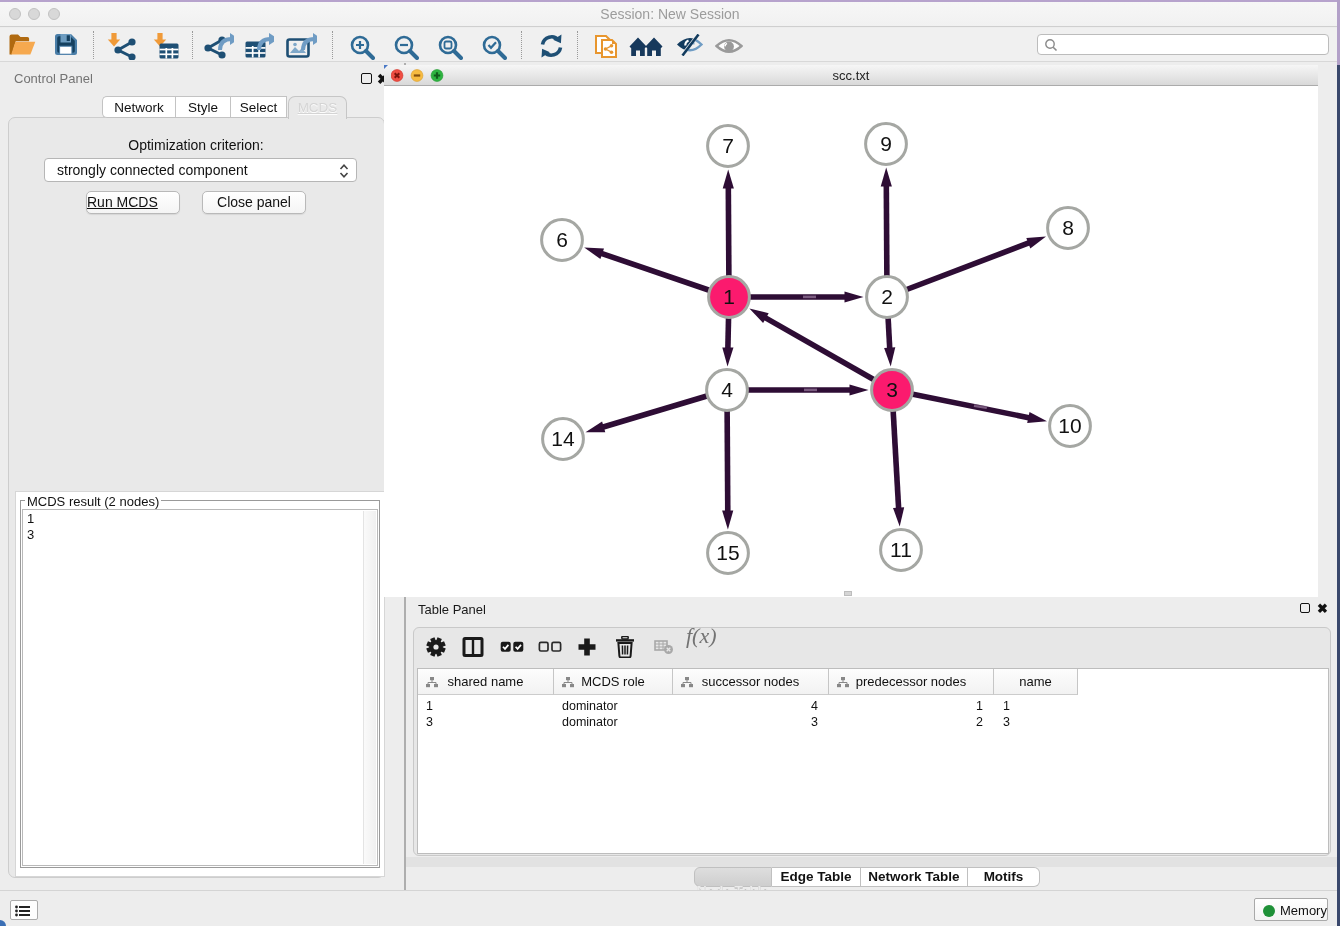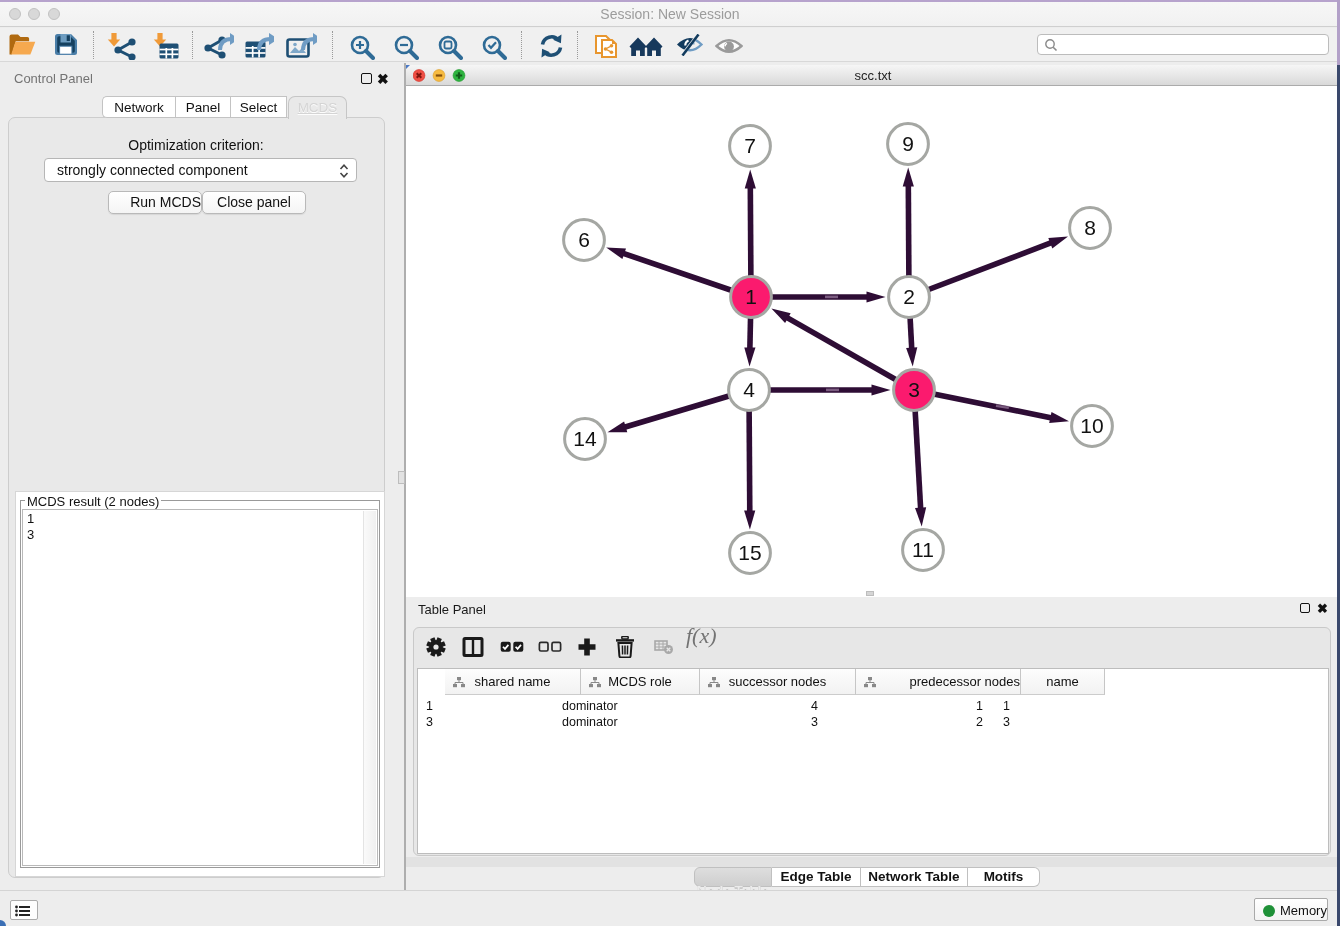--- a/index.html
+++ b/index.html
@@ -171,52 +171,52 @@
 
 <div class="abs" style="left:0;top:63px;width:392px;height:827px;background:#ededed;">
   <div class="abs" style="left:14px;top:8px;font-size:13px;color:#737373;" id="cphdr">Control Panel</div>
   <div class="abs" style="left:361px;top:10px;width:11px;height:11px;border:1.5px solid #111;border-radius:2px;"></div>
   <div class="abs" style="left:377px;top:8px;font-size:14px;font-weight:bold;color:#111;">✖</div>
 
   <div class="abs" style="left:8px;top:54px;width:377px;height:761px;background:#e9e9e9;border:1px solid #cdcdcd;border-radius:7px;"></div>
 
   <div class="abs" style="left:78px;top:33px;height:22px;display:flex;font-size:13.5px;">
     <div style="width:73px;box-sizing:border-box;text-align:center;background:#fff;border:1px solid #c3c3c3;border-right:none;border-radius:5px 0 0 5px;padding-top:3px;color:#111;margin-left:24px;">Network</div>
-    <div style="width:55px;box-sizing:border-box;text-align:center;background:#fff;border:1px solid #c3c3c3;border-right:none;padding-top:3px;color:#111;">Panel</div>
+    <div style="width:55px;box-sizing:border-box;text-align:center;background:#fff;border:1px solid #c3c3c3;border-right:none;padding-top:3px;color:#111;">Style</div>
     <div style="width:57px;box-sizing:border-box;text-align:center;background:#fff;border:1px solid #c3c3c3;padding-top:3px;color:#111;">Select</div>
     <div style="width:59px;box-sizing:border-box;text-align:center;background:#e9e9e9;border:1px solid #c6c6c6;border-bottom:none;border-radius:7px 7px 0 0;padding-top:3px;color:#d4d4d4;text-shadow:0 1px 0 #fdfdfd;height:23px;margin-left:1px;text-decoration:underline;">MCDS</div>
   </div>
 
   <div class="abs" style="left:0;top:74px;width:392px;text-align:center;font-size:14px;color:#111;">Optimization criterion:</div>
 
   <div class="abs" style="left:44px;top:95px;width:313px;height:24px;background:#fff;border:1px solid #b6b6b6;border-radius:4px;">
     <div class="abs" style="left:12px;top:3px;font-size:14px;color:#111;">strongly connected component</div>
     <svg class="abs" style="right:7px;top:4px;" width="10" height="16" viewBox="0 0 10 16">
       <path d="M1.5 6 L5 2.2 L8.5 6" fill="none" stroke="#444" stroke-width="1.6"></path>
       <path d="M1.5 10 L5 13.8 L8.5 10" fill="none" stroke="#444" stroke-width="1.6"></path>
     </svg>
   </div>
 
-  <div class="abs" style="left:108px;top:128px;width:94px;height:23px;background:linear-gradient(#ffffff,#f4f4f4);border:1px solid #b9b9b9;border-radius:5px;text-align:right;font-size:14px;color:#111;line-height:21px;box-shadow:0 1px 1px rgba(0,0,0,0.08);">Run MCDS</div>
+  <div class="abs" style="left:86px;top:128px;width:94px;height:23px;background:linear-gradient(#ffffff,#f4f4f4);border:1px solid #b9b9b9;border-radius:5px;text-align:left;font-size:14px;color:#111;line-height:21px;box-shadow:0 1px 1px rgba(0,0,0,0.08);text-decoration:underline;">Run MCDS</div>
   <div class="abs" style="left:202px;top:128px;width:104px;height:23px;background:linear-gradient(#ffffff,#f4f4f4);border:1px solid #b9b9b9;border-radius:5px;text-align:center;font-size:14px;color:#111;line-height:21px;box-shadow:0 1px 1px rgba(0,0,0,0.08);">Close panel</div>
 
   <div class="abs" style="left:15px;top:428px;width:370px;height:386px;background:#fff;border:1px solid #d6d6d6;">
     <div class="abs" style="left:4px;top:8px;right:4px;bottom:8px;border:1px solid #9a9a9a;"></div>
     <div class="abs" style="left:9px;top:2px;background:#fff;padding:0 2px;font-size:13px;color:#111;">MCDS result (2 nodes)</div>
     <div class="abs" style="left:6px;top:17px;right:6px;bottom:10px;border:1px solid #b9b9b9;background:#fff;">
       <div style="font-size:13px;color:#111;padding:1px 0 0 4px;line-height:16px;">1<br>3</div>
       <div class="abs" style="top:1px;right:1px;bottom:1px;width:13px;background:linear-gradient(90deg,#fafafa,#f0f0f0);border-left:1px solid #e4e4e4;"></div>
     </div>
   </div>
 </div>
 
 <div class="abs" style="left:404px;top:63px;width:2px;height:827px;background:#aeaeae;"></div>
 <div class="abs" style="left:398px;top:471px;width:7px;height:13px;background:#e2e2e2;border:1px solid #bdbdbd;"></div>
 
-<div class="abs" style="left:406px;top:65px;width:934px;height:532px;background:#fff;">
+<div class="abs" style="left:384px;top:65px;width:934px;height:532px;background:#fff;">
   <div class="abs" style="left:0;top:0;width:934px;height:21px;background:linear-gradient(#f6f6f6,#d9d9d9);border-bottom:1px solid #ababab;">
     <svg class="abs" style="left:0;top:0;" width="4" height="4">
         <path d="M0 0 L4 0 L0 4 Z" fill="#4a79c6"></path>
       </svg>
     <svg class="abs" style="left:7px;top:4px;" width="60" height="13" viewBox="0 0 60 13">
       <circle cx="6" cy="6.5" r="5.9" fill="#ef4e43" stroke="#d43a31" stroke-width="0.7"></circle>
       <path d="M3.7 4.2 L8.3 8.8 M8.3 4.2 L3.7 8.8" stroke="#7e150e" stroke-width="2"></path>
       <circle cx="26" cy="6.5" r="5.9" fill="#f7bb40" stroke="#dda336" stroke-width="0.7"></circle>
       <path d="M22.8 6.5 L29.2 6.5" stroke="#84500c" stroke-width="2.2"></path>
       <circle cx="46" cy="6.5" r="5.9" fill="#2eb440" stroke="#2a9e38" stroke-width="0.7"></circle>
@@ -344,21 +344,21 @@
           <line x1="9" y1="1" x2="9" y2="10"></line>
  </g>
  <circle cx="14.5" cy="9.5" r="4.5" fill="#a8a8a8"></circle>
  <path d="M12.7 7.7 l3.6 3.6 M16.3 7.7 l-3.6 3.6" stroke="#e7e7e7" stroke-width="1.3"></path>
 </svg>
   <div class="abs" style="left:280px;top:26px;font-family:'Liberation Serif',serif;font-style:italic;font-size:22px;color:#737373;">f(x)</div>
   </div>
 
   <div class="abs" style="left:11px;top:71px;width:912px;height:186px;background:#fff;border:1px solid #bdbdbd;">
     <div id="thead" class="abs" style="left:0;top:0;height:26px;display:flex;font-size:13px;color:#111;">
-      <div style="position:relative;width:136px;height:26px;background:linear-gradient(#fdfdfd,#f2f2f2);border-right:1px solid #c6c6c6;border-bottom:1px solid #cccccc;text-align:center;line-height:25px;margin-left:27px;"><svg width="12" height="11" viewBox="0 0 12 11" style="position:absolute;left:8px;top:8px;">
+      <div style="position:relative;width:136px;height:26px;background:linear-gradient(#fdfdfd,#f2f2f2);border-right:1px solid #c6c6c6;border-bottom:1px solid #cccccc;text-align:center;line-height:25px;"><svg width="12" height="11" viewBox="0 0 12 11" style="position:absolute;left:8px;top:8px;">
  <g fill="#888">
               <rect x="4" y="0" width="4" height="3.2"></rect>
               <rect x="0" y="7" width="4" height="3.2"></rect>
               <rect x="8" y="7" width="4" height="3.2"></rect>
             </g>
  <path d="M6 3 v2.5 M2 7 v-1.5 h8 v1.5" fill="none" stroke="#888" stroke-width="1"></path>
 </svg>shared name</div>
       <div style="position:relative;width:119px;height:26px;background:linear-gradient(#fdfdfd,#f2f2f2);border-right:1px solid #c6c6c6;border-bottom:1px solid #cccccc;text-align:center;line-height:25px;"><svg width="12" height="11" viewBox="0 0 12 11" style="position:absolute;left:8px;top:8px;">
  <g fill="#888">
               <rect x="4" y="0" width="4" height="3.2"></rect>
@@ -368,21 +368,21 @@
  <path d="M6 3 v2.5 M2 7 v-1.5 h8 v1.5" fill="none" stroke="#888" stroke-width="1"></path>
 </svg>MCDS role</div>
       <div style="position:relative;width:156px;height:26px;background:linear-gradient(#fdfdfd,#f2f2f2);border-right:1px solid #c6c6c6;border-bottom:1px solid #cccccc;text-align:center;line-height:25px;"><svg width="12" height="11" viewBox="0 0 12 11" style="position:absolute;left:8px;top:8px;">
  <g fill="#888">
               <rect x="4" y="0" width="4" height="3.2"></rect>
               <rect x="0" y="7" width="4" height="3.2"></rect>
               <rect x="8" y="7" width="4" height="3.2"></rect>
             </g>
  <path d="M6 3 v2.5 M2 7 v-1.5 h8 v1.5" fill="none" stroke="#888" stroke-width="1"></path>
 </svg>successor nodes</div>
-      <div style="position:relative;width:165px;height:26px;background:linear-gradient(#fdfdfd,#f2f2f2);border-right:1px solid #c6c6c6;border-bottom:1px solid #cccccc;text-align:right;line-height:25px;"><svg width="12" height="11" viewBox="0 0 12 11" style="position:absolute;left:8px;top:8px;">
+      <div style="position:relative;width:165px;height:26px;background:linear-gradient(#fdfdfd,#f2f2f2);border-right:1px solid #c6c6c6;border-bottom:1px solid #cccccc;text-align:center;line-height:25px;"><svg width="12" height="11" viewBox="0 0 12 11" style="position:absolute;left:8px;top:8px;">
  <g fill="#888">
               <rect x="4" y="0" width="4" height="3.2"></rect>
               <rect x="0" y="7" width="4" height="3.2"></rect>
               <rect x="8" y="7" width="4" height="3.2"></rect>
             </g>
  <path d="M6 3 v2.5 M2 7 v-1.5 h8 v1.5" fill="none" stroke="#888" stroke-width="1"></path>
 </svg>predecessor nodes</div>
       <div style="position:relative;width:84px;height:26px;background:linear-gradient(#fdfdfd,#f2f2f2);border-right:1px solid #c6c6c6;border-bottom:1px solid #cccccc;text-align:center;line-height:25px;">name</div>
     </div>
     <div class="abs" style="left:0;top:26px;width:908px;font-size:12.5px;color:#111;" id="tbodyrows">

